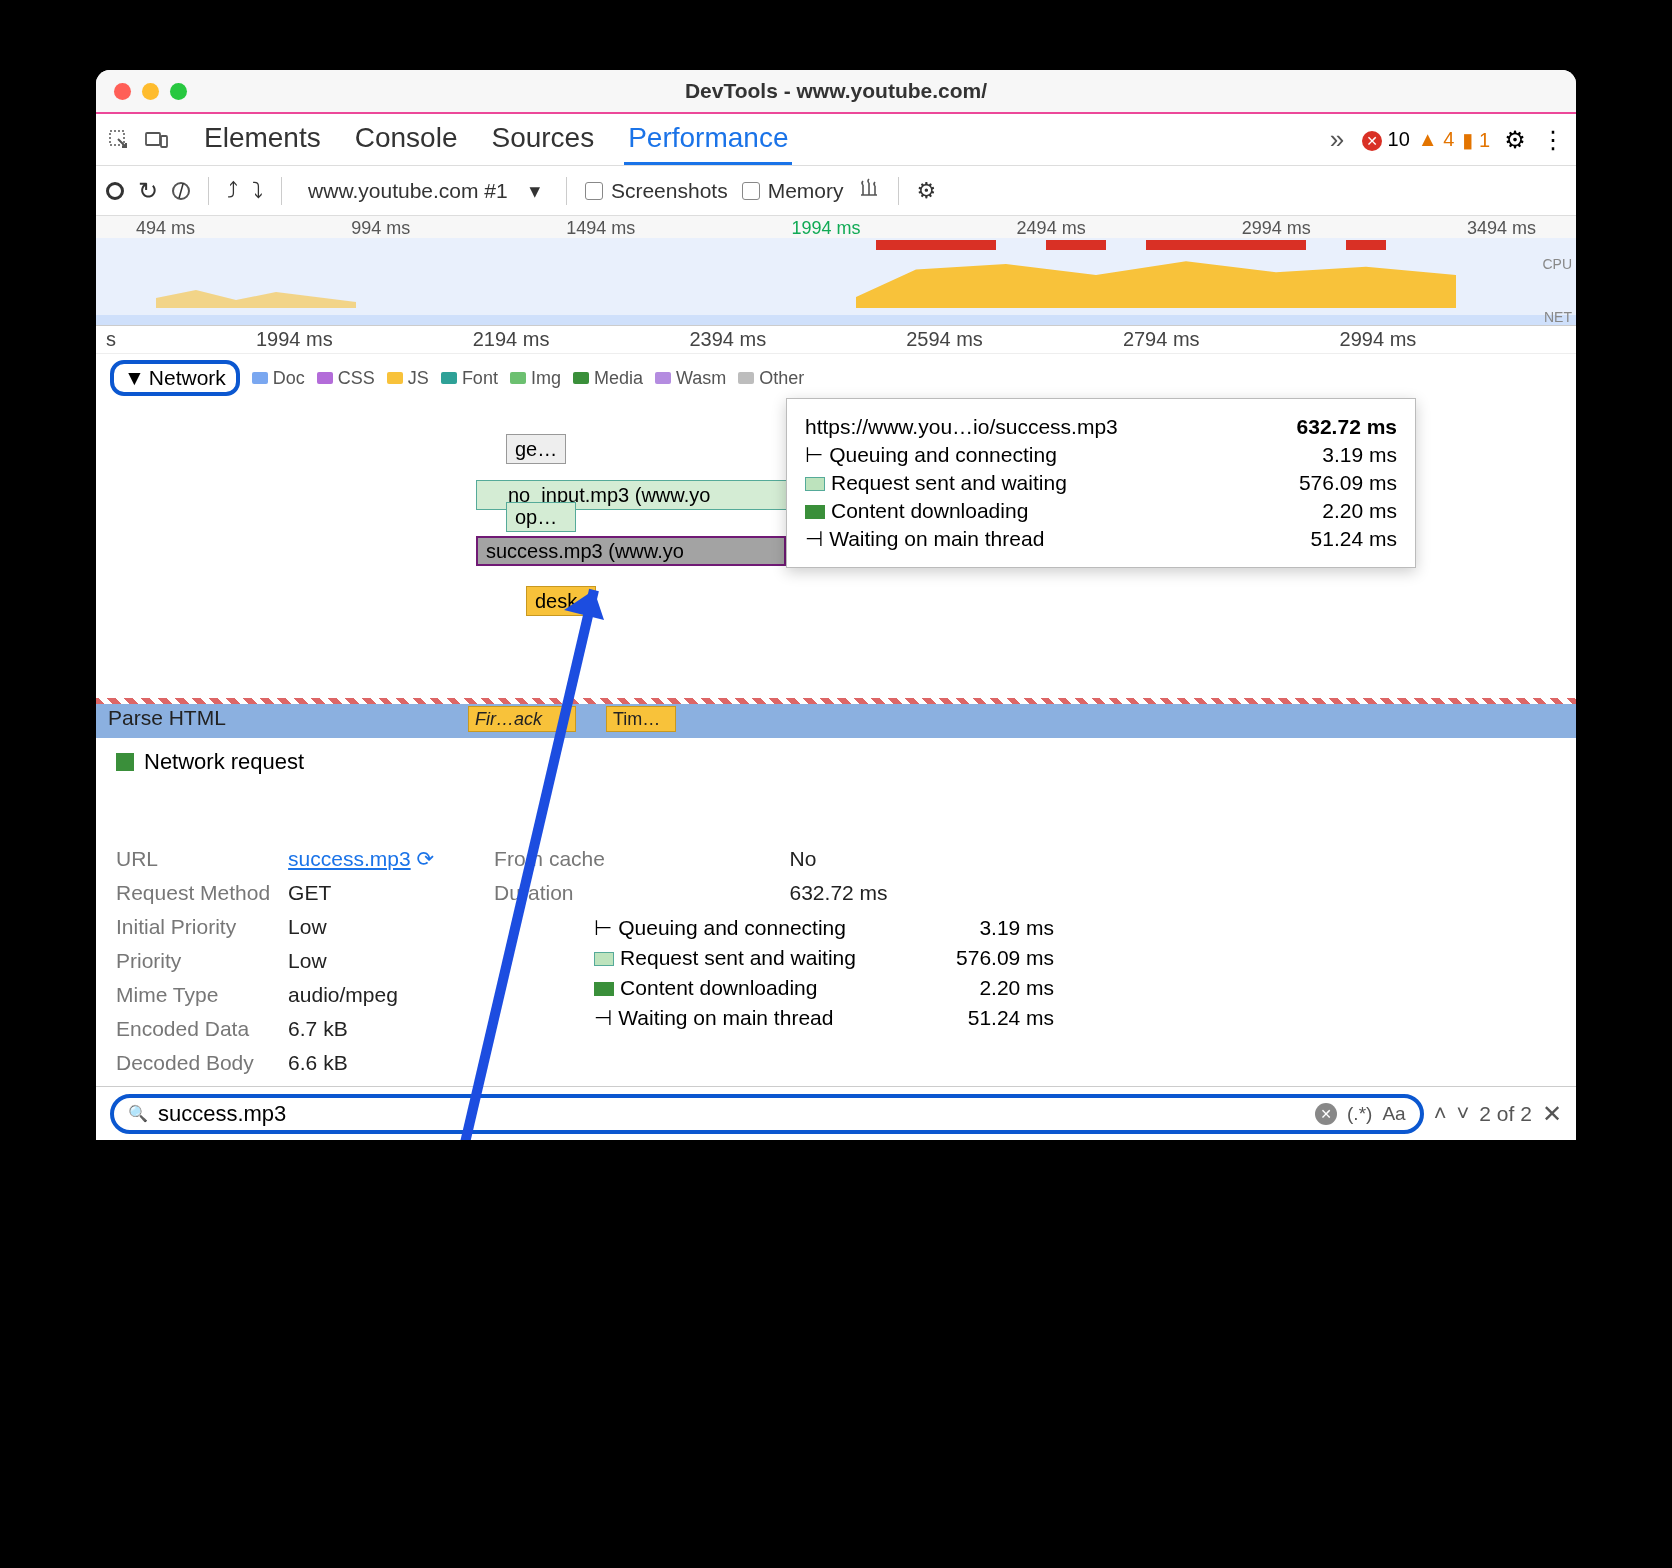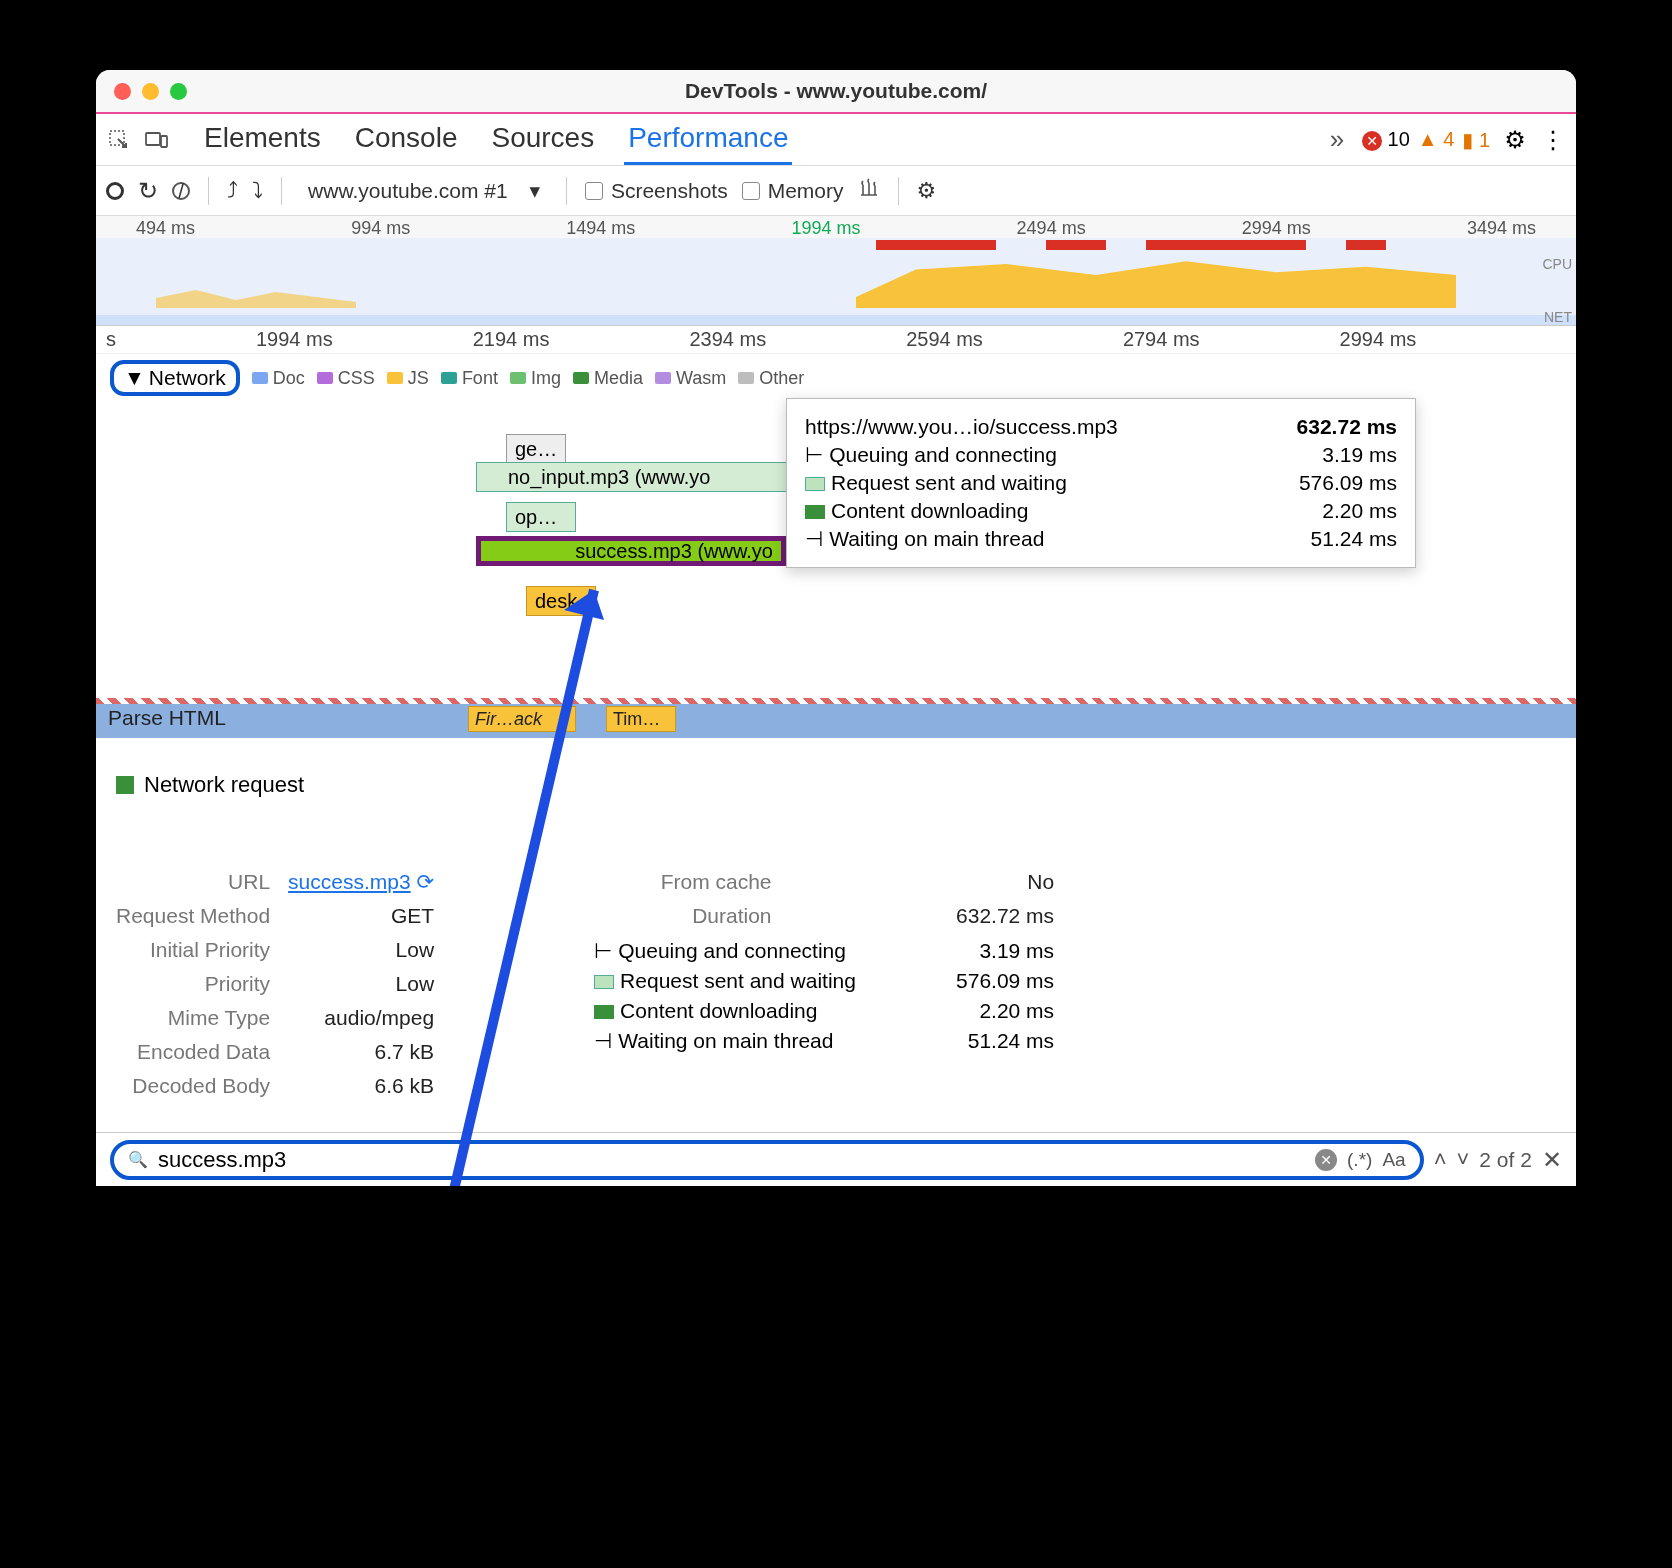--- a/index.html
+++ b/index.html
@@ -36,33 +36,33 @@
 
 .ruler { height: 28px; display: flex; align-items: center; font-size: 20px; color: #444; padding-left:10px; gap:140px; background:#fff; border-bottom:1px solid #eee;}
 .net-section { position: relative; padding: 6px 0 0 0; height: 330px; background:#fff;}
 .net-header { display:flex; align-items:center; gap:12px; padding-left:14px; font-size:19px;}
 .net-label { border: 4px solid #0b57d0; border-radius: 14px; padding: 2px 10px; font-size: 21px; display:flex; align-items:center; gap:4px;}
 .legend-item { display:flex; align-items:center; gap:5px; font-size:18px; color:#555;}
 .swatch { width:16px; height:12px; border-radius:2px;}
 
 .waterfall { position:relative; margin-top:4px; height:250px; margin-left:10px;}
 .wbar { position:absolute; height:30px; border:1px solid #888; display:flex; align-items:center; padding:0 8px; font-size:20px; background:#d4ecd4; border-color:#5a9;}
-.wbar.sel { background:#84cc16; border:5px solid #701a75;justify-content:flex-end;}
+.wbar.sel { background:#a3a3a3; border:2px solid #701a75;}
 .whisk { position:absolute; height:1px; background:#666;}
 .tooltip { position:absolute; left:690px; top:44px; width:630px; background:#fff; border:1px solid #bbb; box-shadow:0 4px 14px rgba(0,0,0,0.2); padding:14px 18px; font-size:21px; z-index:10;}
 .tooltip .row { display:flex; justify-content:space-between; padding:2px 0;}
 .tt-sw { display:inline-block; width:20px; height:14px; vertical-align:middle; margin-right:6px;}
 .flame { background:#f8c23a; border:1px solid #c89820; height:26px; font-size:18px; padding:2px 6px; display:inline-flex; align-items:center; overflow:hidden;}
 .parse-row { height:34px; background:#8bb0e0; color:#222; font-size:21px; padding:2px 12px;}
 
 .subtabs { display:flex; height:54px; align-items:center; border-bottom:1px solid #ddd; padding-left:10px; gap:30px;}
 .subtab { font-size:22px; color:#333; padding:10px 6px; cursor:pointer;}
 .subtab.active { color:#1a73e8; border-bottom:3px solid #1a73e8;}
 
-.summary { padding: 34px 20px; display:flex; gap:60px; flex-wrap:wrap;text-align:right;}
+.summary { padding: 11px 20px; display:flex; gap:60px; flex-wrap:wrap;}
 .sum-title { font-size:22px; display:flex; align-items:center; gap:10px; margin-bottom:12px; width:100%;}
 .sum-col { display:grid; grid-template-columns:auto auto; gap:10px 18px; font-size:21px;}
 .sum-col .k { color:#777;}
 .sum-col .v { color:#222;}
 .link { color:#1a73e8; text-decoration:underline;}
 .dur-block { font-size:21px;}
 .dur-row { display:flex; justify-content:space-between; gap:30px; padding:3px 0;}
 
 .search { height:54px; border-top:1px solid #ccc; display:flex; align-items:center; padding:0 14px; gap:10px;}
 .search-pill { flex:1; border:4px solid #0b57d0; border-radius:24px; height:40px; display:flex; align-items:center; padding:0 14px; gap:10px;}
@@ -213,21 +213,21 @@
     </div>
 
     <div class="waterfall">
       <div class="whisk" style="left:890px;top:15px;width:160px;"></div>
       <div class="wbar" style="left:1230px;top:0;width:60px;background:#bde3bd;">
           <span>m…</span>
         </div>
       <div class="wbar" style="left:400px;top:34px;width:60px;background:#eee;border-color:#999;">
           <span>ge…</span>
         </div>
-      <div class="wbar" style="left:370px;top:62px;width:364px;padding-left:31px;">
+      <div class="wbar" style="left:370px;top:80px;width:364px;padding-left:31px;">
           <span>no_input.mp3 (www.yo</span>
         </div>
       <div class="wbar" style="left:400px;top:102px;width:70px;">
           <span>op…</span>
         </div>
       <div class="wbar sel" style="left:370px;top:136px;width:310px;">
           <span>success.mp3 (www.yo</span>
         </div>
       <div class="wbar" style="left:420px;top:186px;width:70px;background:#f8c23a;border-color:#c89820;">
           <span>desk</span>

